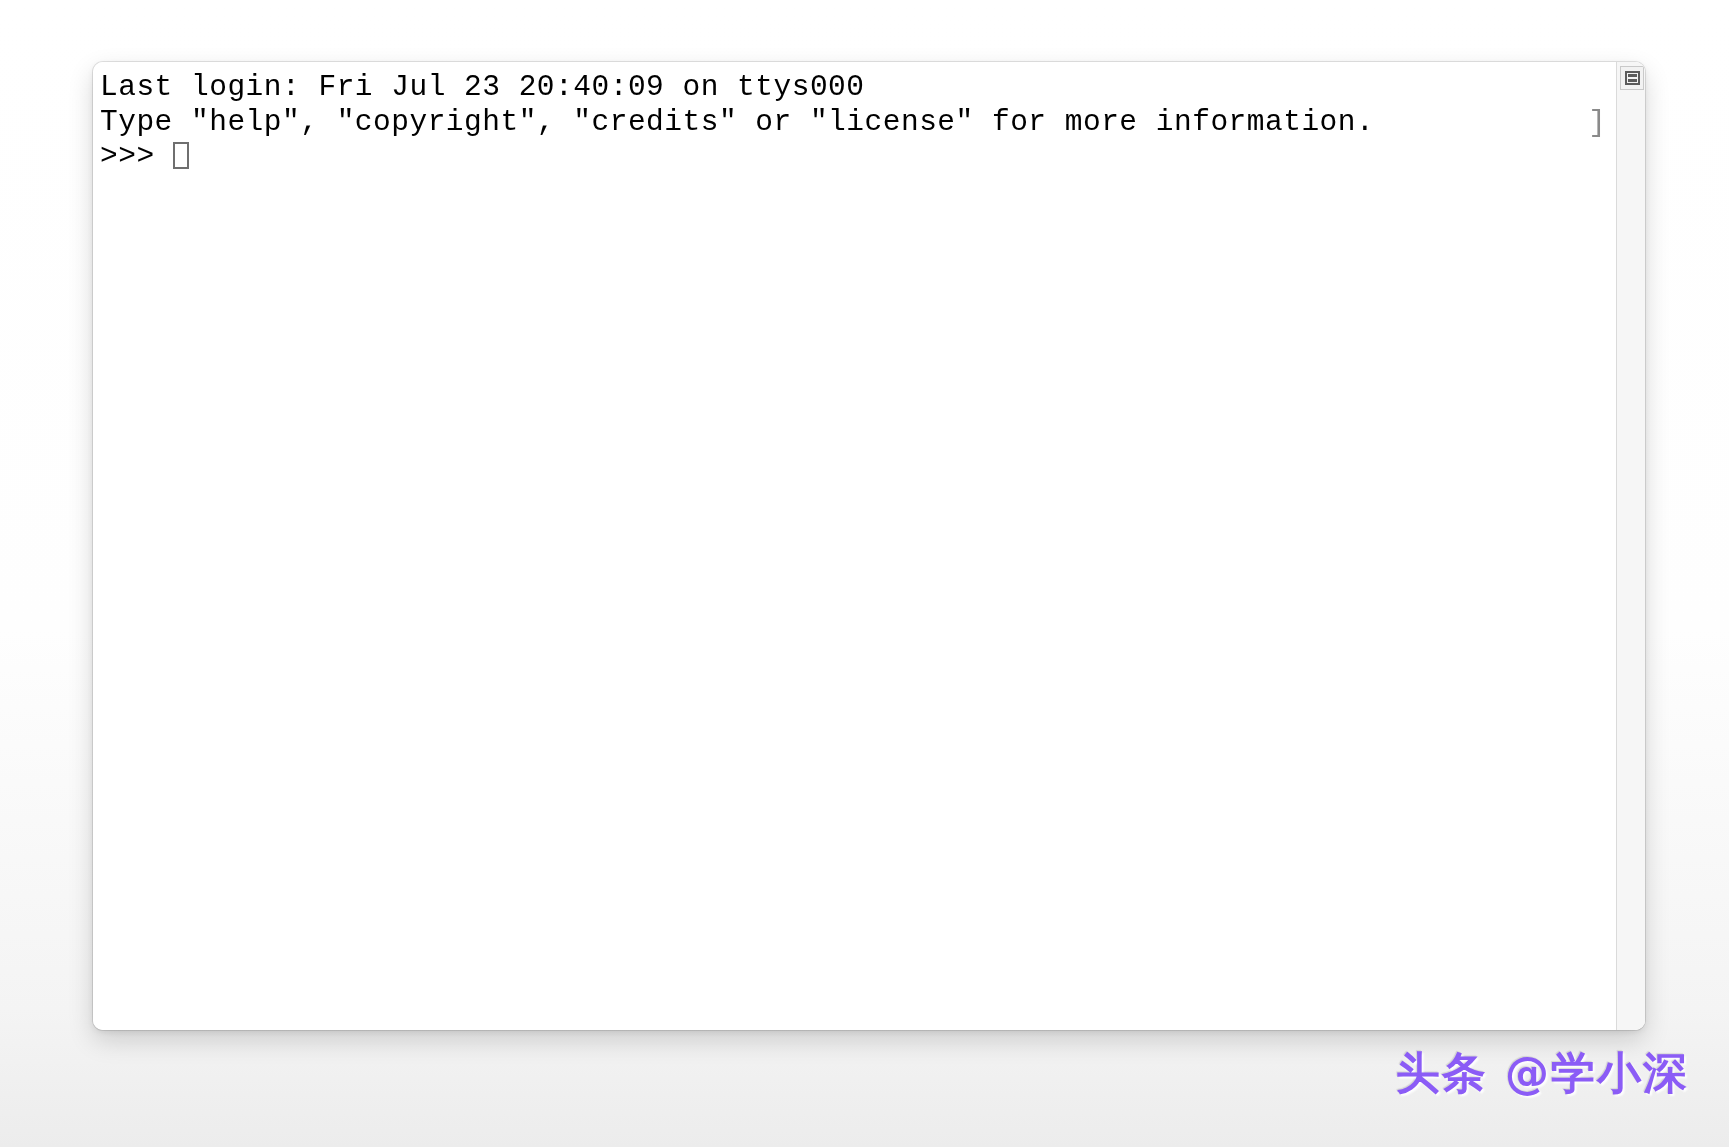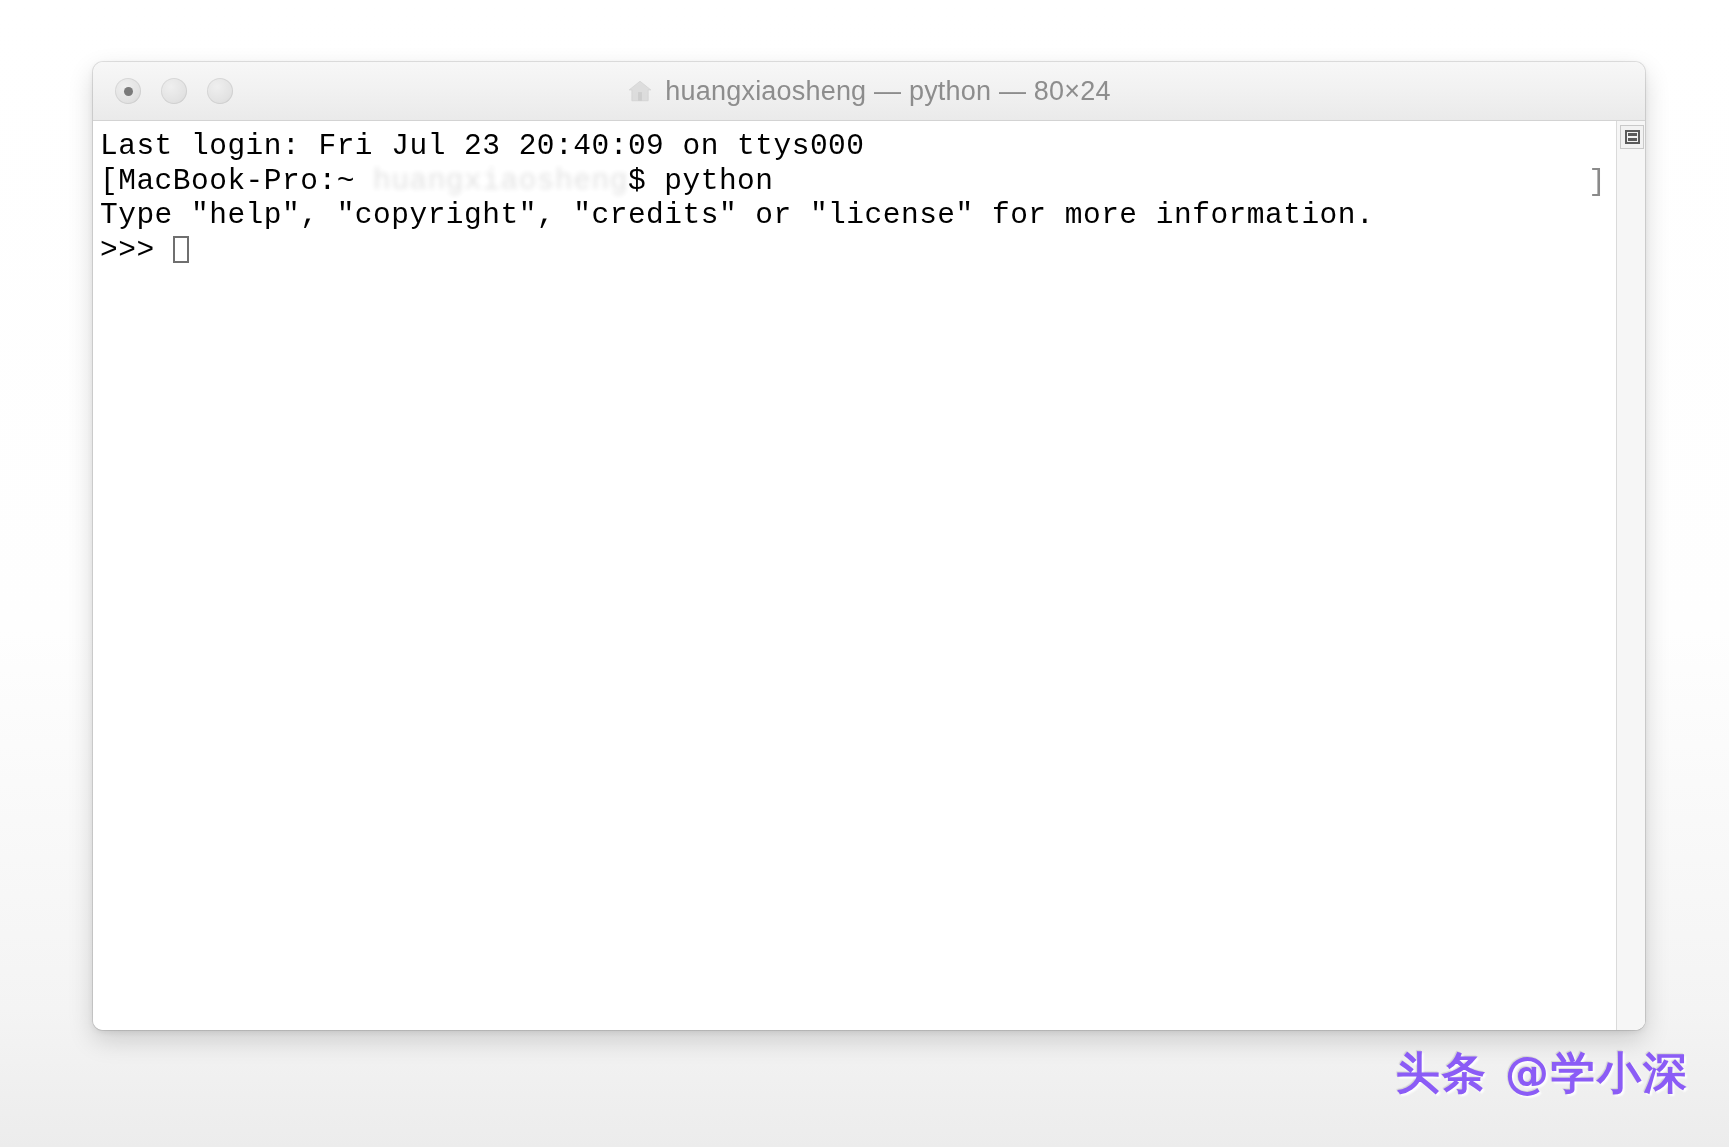--- a/index.html
+++ b/index.html
@@ -211,46 +211,26 @@
     white-space: nowrap;
   }
 </style>
 </head>
 <body>
 
 <div class="page-bg"></div>
 
 <div class="terminal-window">
 
-  <div class="titlebar">
-    <div class="traffic-lights">
-      <span class="light">
-        <span class="inner-dot"></span>
-      </span>
-      <span class="light"></span>
-      <span class="light"></span>
-    </div>
-
-    <div class="title-center">
-      <svg class="home-icon" viewBox="0 0 24 24">
-        <path d="M12 3 L22 11 L19.5 11 L19.5 21 L4.5 21 L4.5 11 L2 11 Z" fill="#cdcdcd" stroke="#bdbdbd" stroke-width="0.8"></path>
-        <rect x="10.2" y="13" width="3.6" height="8" fill="#b3b3b3"></rect>
-      </svg>
-      <span class="title-text">huangxiaosheng — python — 80×24</span>
-    </div>
-  </div>
 
   <div class="term-body-wrap">
     <div class="term-content">
 
       <div class="term-line">Last login: Fri Jul 23 20:40:09 on ttys000</div>
 
-      <div class="term-line prompt-line">
-        <span>[MacBook-Pro:~ </span><span class="redacted-user">huangxiaosheng</span><span>$ </span><span>python</span>
-      </div>
 
       <div class="term-line">Type "help", "copyright", "credits" or "license" for more information.</div>
 
       <div class="term-line"><span>&gt;&gt;&gt; </span><span class="cursor-block"></span></div>
 
       <div class="stray-bracket">]</div>
     </div>
 
     <div class="scrollbar">
       <div class="scroll-thumb">

